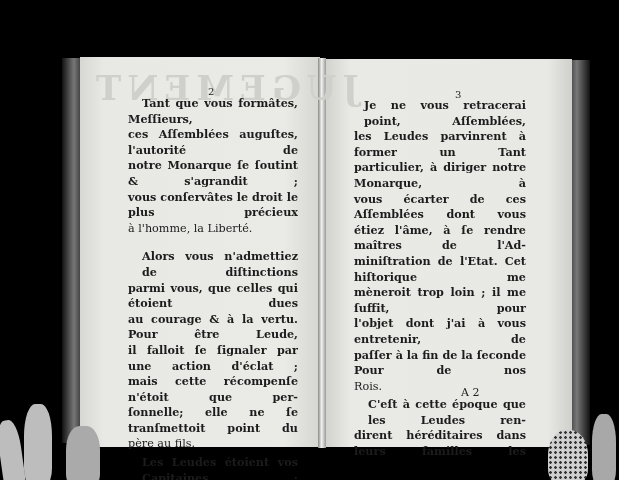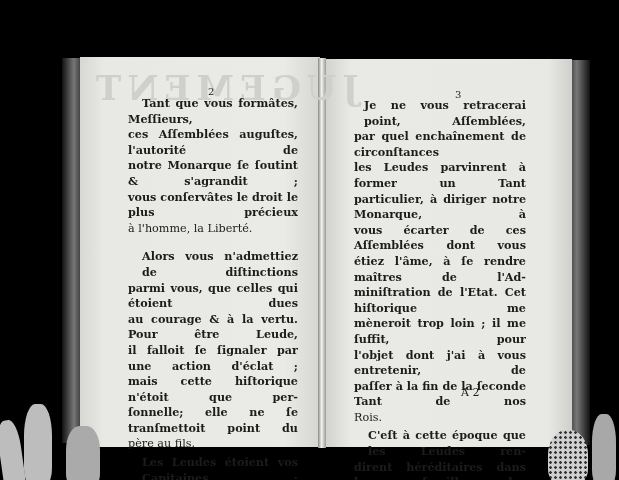--- a/index.html
+++ b/index.html
@@ -38,39 +38,38 @@
 <div class="text" style="left:128px;top:96px;width:170px;">
   <span class="lj ind">Tant que vous formâtes, Meſſieurs,</span>
   <span class="lj">ces Aſſemblées auguſtes, l'autorité de</span>
   <span class="lj">notre Monarque ſe ſoutint &amp; s'agrandit ;</span>
   <span class="lj">vous conſervâtes le droit le plus précieux</span>
   <span class="l">à l'homme, la Liberté.</span>
   <span class="lj" style="padding-left:14px;margin-top:13px;">Alors vous n'admettiez de diſtinctions</span>
   <span class="lj">parmi vous, que celles qui étoient dues</span>
   <span class="lj">au courage &amp; à la vertu. Pour être Leude,</span>
   <span class="lj">il falloit ſe ſignaler par une action d'éclat ;</span>
-  <span class="lj">mais cette hiſtorique n'étoit que per-</span>
+  <span class="lj">mais cette récompenſe n'étoit que per-</span>
   <span class="lj">ſonnelle; elle ne ſe tranſmettoit point du</span>
   <span class="l">père au fils.</span>
   <span class="lj" style="padding-left:14px;margin-top:3px;">Les Leudes étoient vos Capitaines ;</span>
   <span class="lj">vous étiez les compagnons de leurs tra-</span>
 
 </div>
 
 <div class="text" style="left:354px;top:98px;width:172px;">
   <span class="lj" style="padding-left:10px;">Je ne vous retracerai point, Aſſemblées,</span>
-  <span class="lj">par quel enchaînement de circonſtances</span>
   <span class="lj">les Leudes parvinrent à former un Tant</span>
   <span class="lj">particulier, à diriger notre Monarque, à</span>
   <span class="lj">vous écarter de ces Aſſemblées dont vous</span>
   <span class="lj">étiez l'âme, à ſe rendre maîtres de l'Ad-</span>
   <span class="lj">miniſtration de l'Etat. Cet hiſtorique me</span>
   <span class="lj">mèneroit trop loin ; il me ſuffit, pour</span>
   <span class="lj">l'objet dont j'ai à vous entretenir, de</span>
-  <span class="lj">paſſer à la fin de la ſeconde Tant de nos</span>
+  <span class="lj">paſſer à la fin de la ſeconde Pour de nos</span>
   <span class="l">Rois.</span>
   <span class="lj" style="padding-left:14px;margin-top:3px;">C'eſt à cette époque que les Leudes ren-</span>
   <span class="lj">dirent héréditaires dans leurs familles les</span>
 
 </div>
 
 <div class="sig" style="left:461px;top:386px;">A 2</div>
 
 <div class="glove" style="left:0px;top:420px;width:22px;height:70px;transform:rotate(-8deg);"></div>
 <div class="glove" style="left:24px;top:404px;width:28px;height:80px;"></div>

